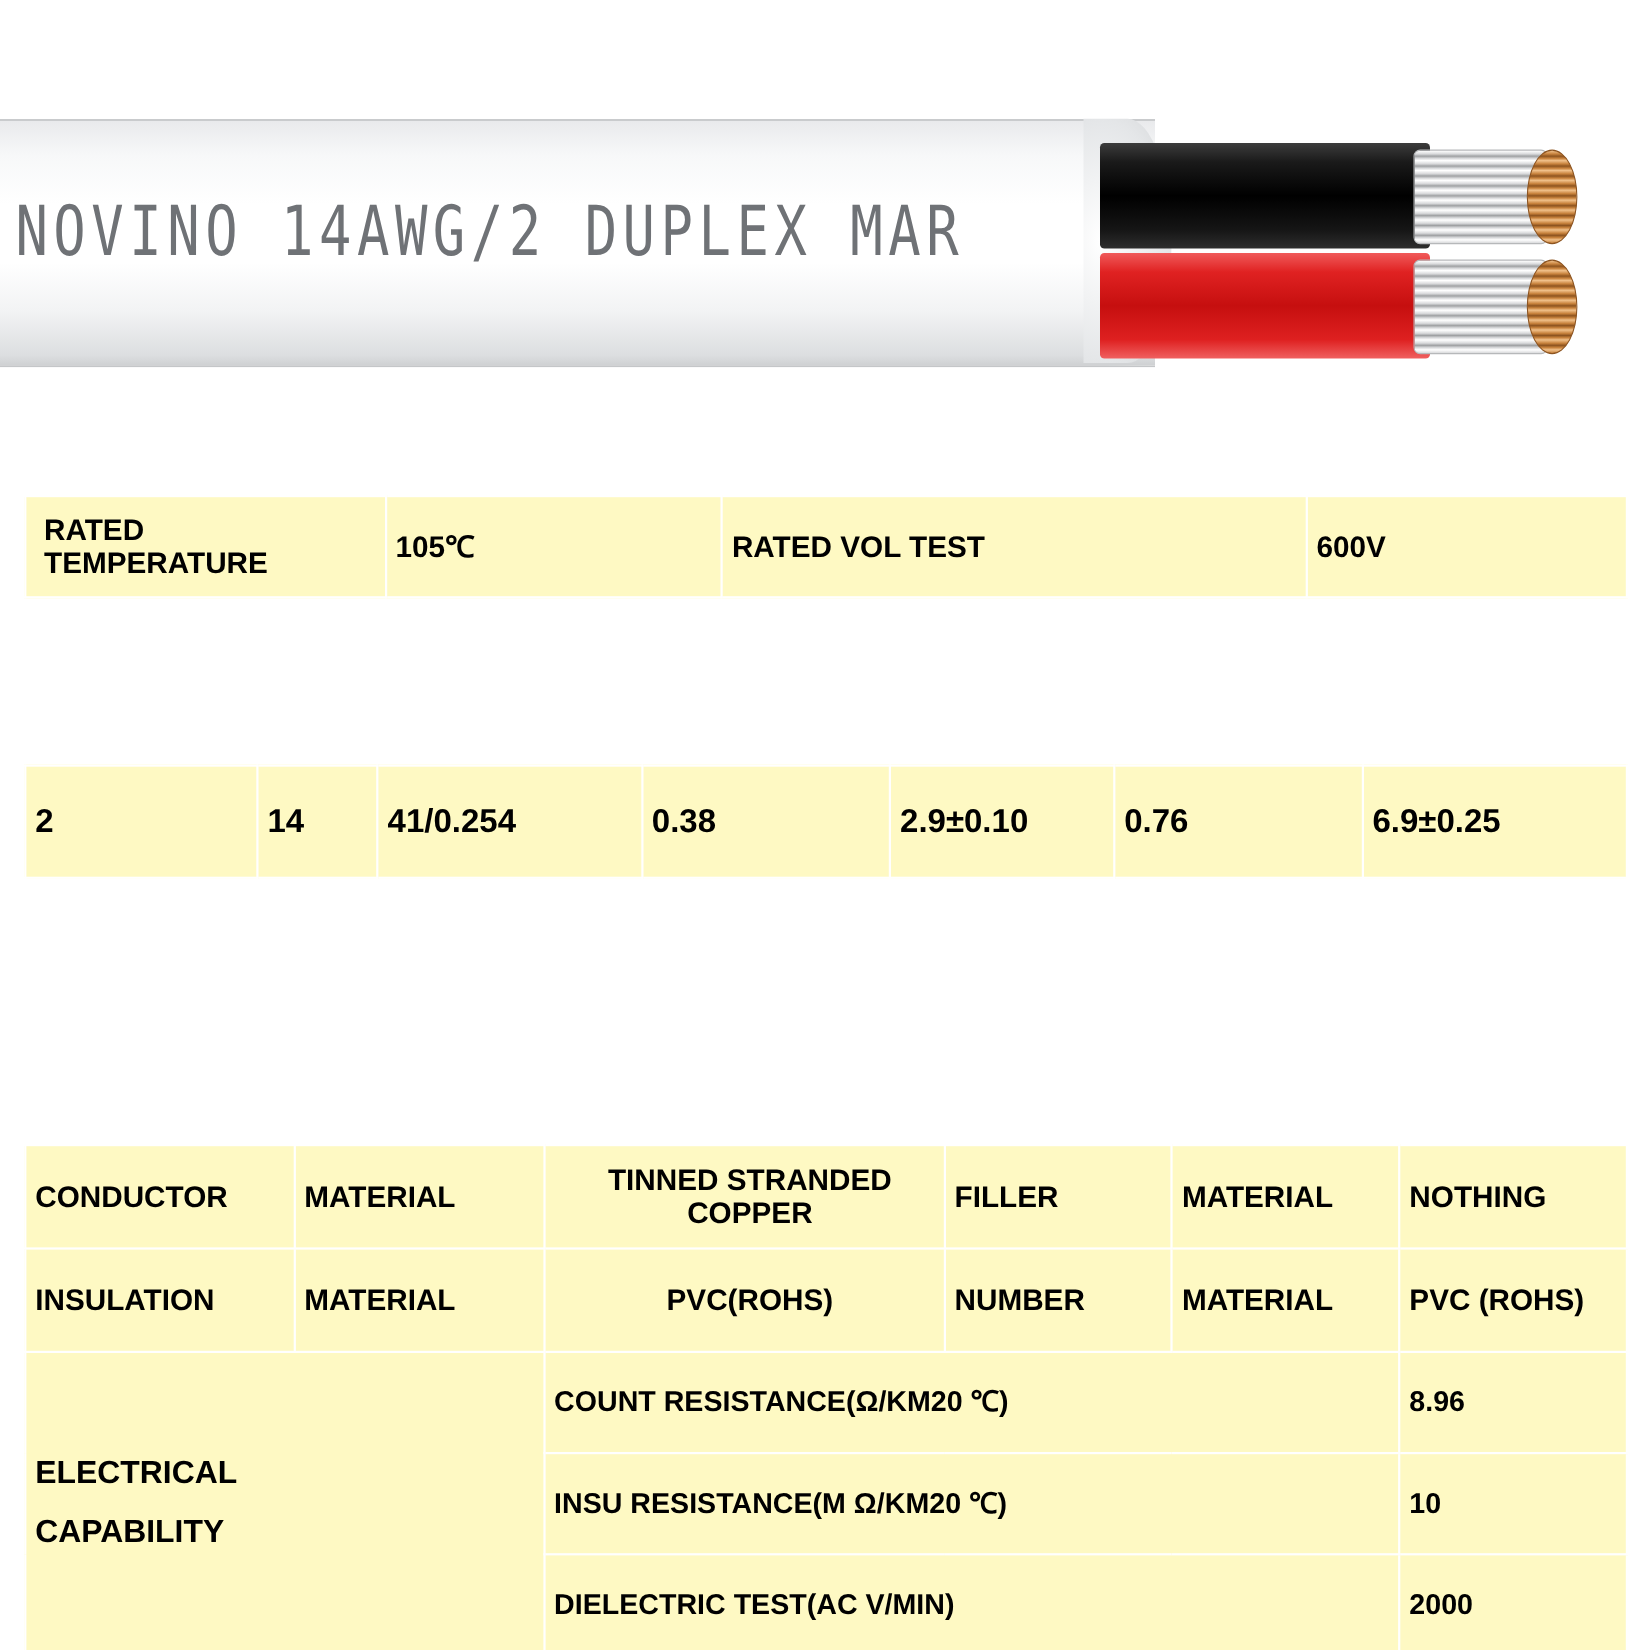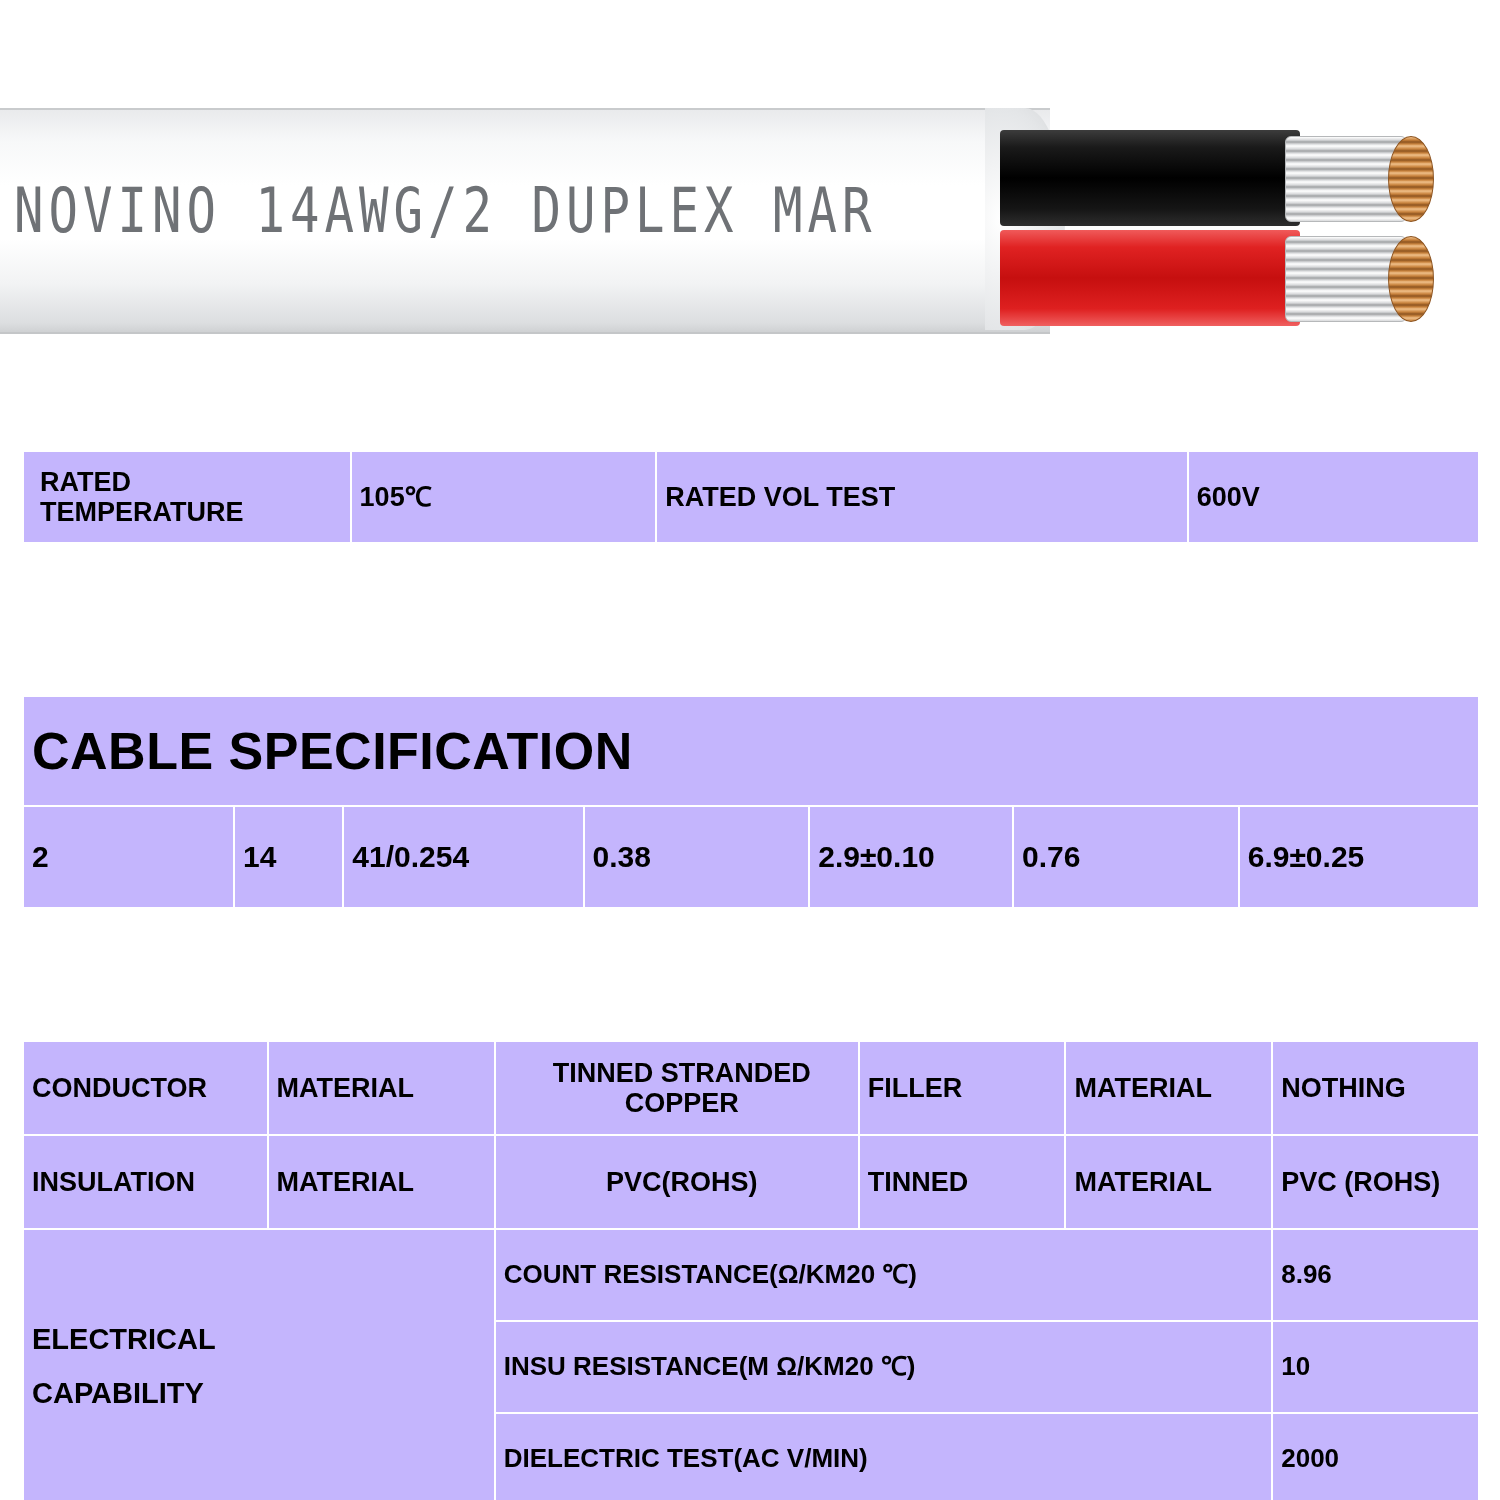--- a/index.html
+++ b/index.html
@@ -103,21 +103,21 @@
         #f0c08a 0px, #c8823c 3px, #8d5420 5px, #c8823c 7px, #f0c08a 9px);
     border: 1px solid #8d5420;
   }
   .copper-tip.c1 { left: 1388px; top: 136px; }
   .copper-tip.c2 { left: 1388px; top: 236px; }
 
   
   .tbl {
     border-collapse: collapse;
     table-layout: fixed;
-    background: #c4b5fd;
+    background: #fef9c3;
   }
   .tbl td {
     border: 2px solid #ffffff;
     text-align: left;
     vertical-align: middle;
     color: #000000;
     font-weight: bold;
     padding: 6px 8px;
     line-height: 1.12;
   }
@@ -203,23 +203,20 @@
       <col style="width:14.5%">
       <col style="width:7.5%">
       <col style="width:16.5%">
       <col style="width:15.5%">
       <col style="width:14%">
       <col style="width:15.5%">
       <col style="width:16.5%">
     </colgroup>
     <tbody>
       <tr>
-        <td class="title" colspan="7">CABLE SPECIFICATION</td>
-      </tr>
-      <tr>
         <td class="val">2</td>
         <td class="val">14</td>
         <td class="val">41/0.254</td>
         <td class="val">0.38</td>
         <td class="val">2.9±0.10</td>
         <td class="val">0.76</td>
         <td class="val">6.9±0.25</td>
       </tr>
     </tbody>
   </table>
@@ -241,21 +238,21 @@
         <td>MATERIAL</td>
         <td style="text-align:center;padding-left:18px">TINNED STRANDED COPPER</td>
         <td>FILLER</td>
         <td>MATERIAL</td>
         <td>NOTHING</td>
       </tr>
       <tr>
         <td>INSULATION</td>
         <td>MATERIAL</td>
         <td style="text-align:center;padding-left:18px">PVC(ROHS)</td>
-        <td>TINNED</td>
+        <td>NUMBER</td>
         <td>MATERIAL</td>
         <td>PVC (ROHS)</td>
       </tr>
       <tr>
         <td class="elec" rowspan="3" colspan="2">
           <div>ELECTRICAL</div>
           <div>CAPABILITY</div>
         </td>
         <td class="rowlbl" colspan="3">COUNT RESISTANCE(Ω/KM20 ℃)</td>
         <td class="rowlbl">8.96</td>

